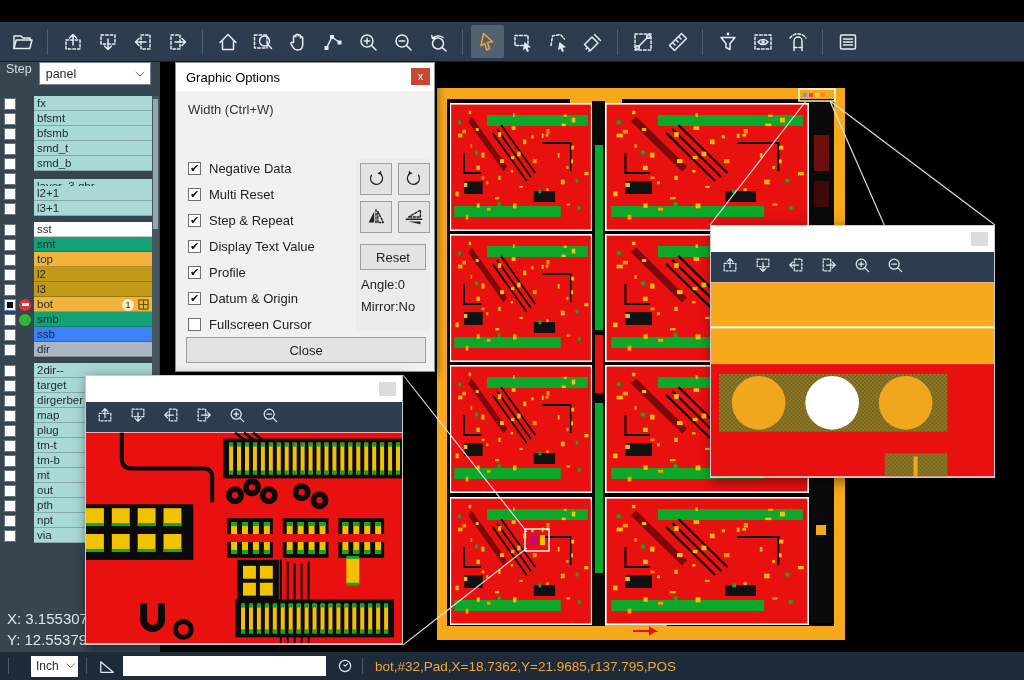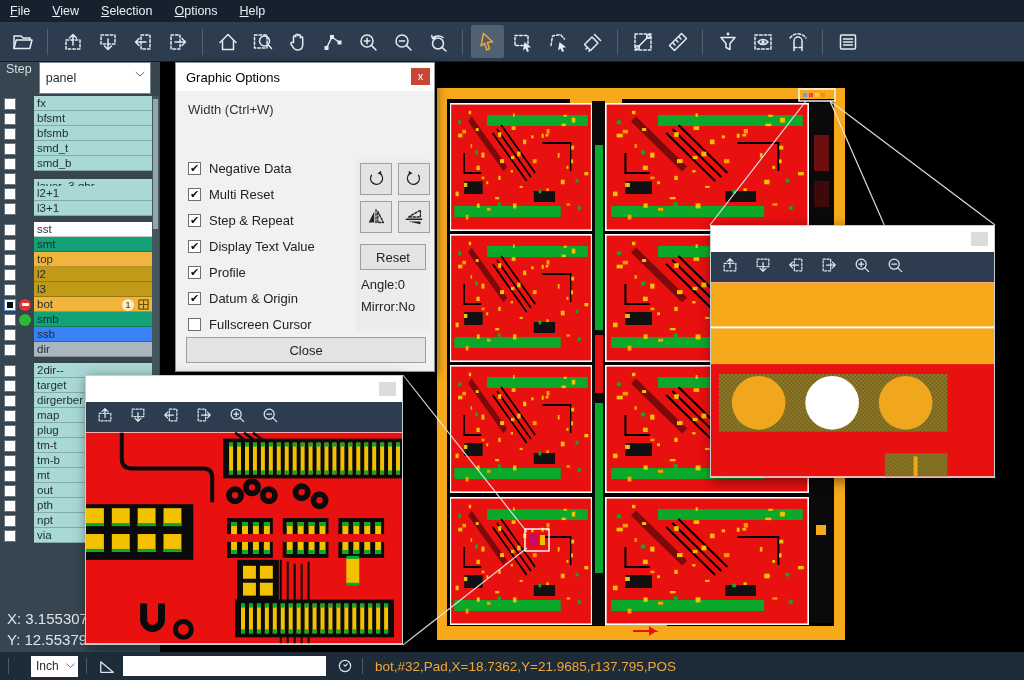--- a/index.html
+++ b/index.html
@@ -21,21 +21,21 @@
   .tbtn svg{width:24px;height:24px;}
   .tsep{width:1px;height:26px;background:#51626f;margin:0 7px;}
   .icon *{stroke:currentColor;fill:none;stroke-width:1.5;stroke-linecap:round;stroke-linejoin:round;}
   .icon .f{fill:currentColor;stroke:none;}
   .icon .d{stroke-dasharray:2.6 2;}
   .icon .d2{stroke-dasharray:2.2 1.8;}
   
   #sidebar{position:absolute;left:0;top:62px;width:160px;height:590px;background:var(--sidebar);}
   #step-row{height:34px;display:flex;align-items:flex-start;}
   #step-label{color:#d3dde4;font-size:12.5px;margin-left:6px;}
-  #step-select{margin-left:7px;width:112px;height:32px;background:#fff;border:1px solid #76868f;
+  #step-select{margin-left:7px;width:112px;height:23px;background:#fff;border:1px solid #76868f;
                display:flex;align-items:center;box-sizing:border-box;padding-left:6px;
                font-size:12.5px;color:#1c262c;position:relative;}
   #step-select .chev{position:absolute;right:2px;top:3px;width:16px;height:16px;color:#5c6c76;}
   #layer-list{position:absolute;left:0;top:34px;width:152px;}
   .lgroup{margin-bottom:6px;}
   .lrow{height:15px;display:flex;align-items:center;}
   .chk{width:10px;height:10px;background:#fff;border:1px solid #67777f;margin-left:4px;
        position:relative;flex:0 0 auto;}
   .chk.checked{border-color:#4a8fd4;}
   .chk.checked::after{content:"";position:absolute;left:2px;top:2px;width:6px;height:6px;background:#0b0b0b;}
@@ -106,27 +106,20 @@
   .zw-title{height:26px;background:#fff;position:relative;}
   .zw-btn{position:absolute;right:6px;top:6px;width:17px;height:14px;background:#dcdcdc;}
   .zw-toolbar{height:30px;background:var(--toolbar);display:flex;align-items:center;gap:13px;padding-left:9px;}
   .zw-toolbar svg{width:20px;height:20px;color:#dfe7ee;}
 </style>
 </head>
 <body>
 
 <div id="app">
 
-  <div id="menubar">
-      <span class="menu-item"><u>F</u>ile</span>
-      <span class="menu-item"><u>V</u>iew</span>
-      <span class="menu-item"><u>S</u>election</span>
-      <span class="menu-item"><u>O</u>ptions</span>
-      <span class="menu-item"><u>H</u>elp</span>
-    </div>
 
   <div id="toolbar">
       <div class="tbtn">
         <svg class="icon" viewBox="0 0 24 24">
           <path d="M3,18.5 L5.2,10 H21 L18.8,18.5 Z"></path>
           <path d="M3,18.5 V6 H10 l2,2 h7 v2"></path>
         </svg>
       </div>
       <div class="tsep"></div>
       <div class="tbtn">

